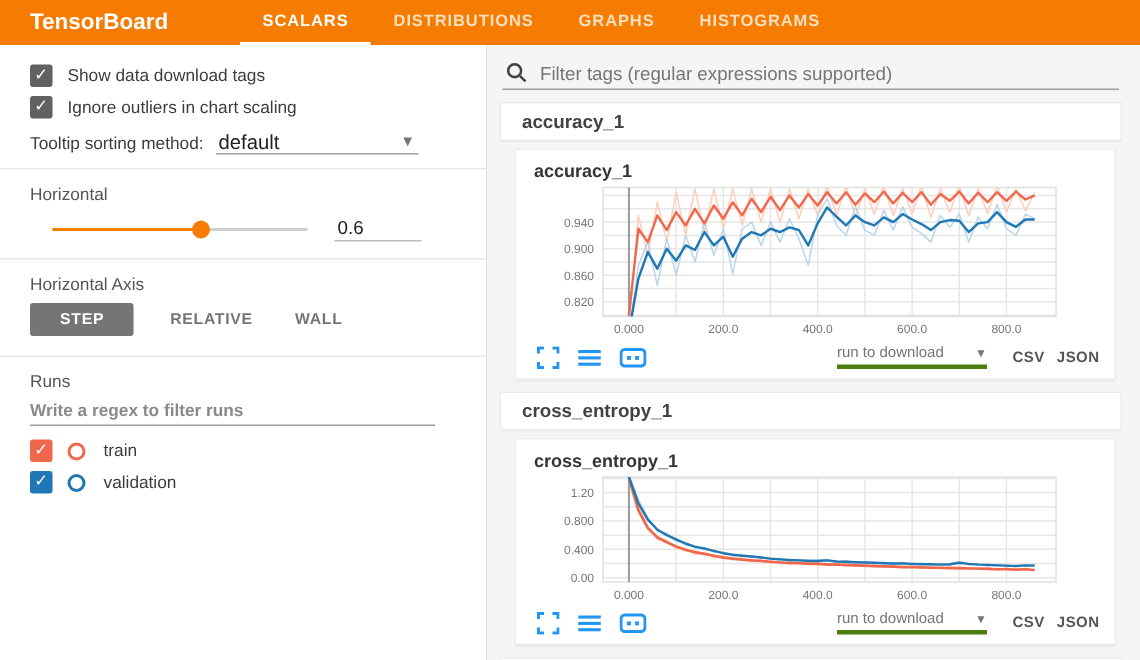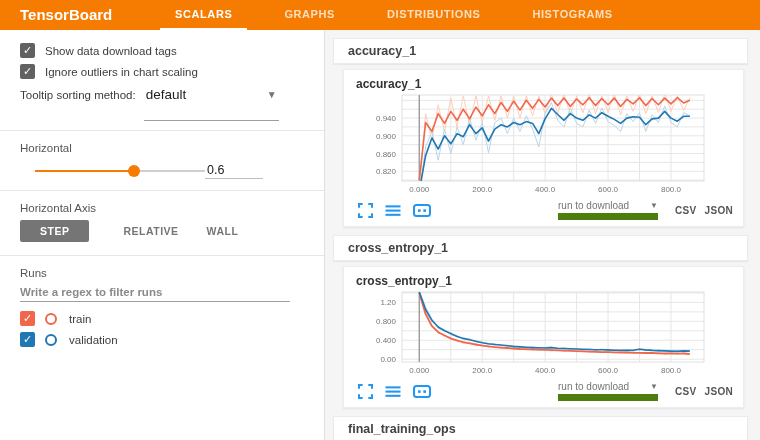--- a/index.html
+++ b/index.html
@@ -3,51 +3,51 @@
 <meta charset="utf-8">
 <style>
   * { margin:0; padding:0; box-sizing:border-box; }
   html,body { width:760px; height:440px; overflow:hidden; }
   body { font-family:"Liberation Sans", sans-serif; background:#fff; }
   .app { width:760px; height:440px; display:flex; flex-direction:column; }
 
   
   .header { height:30px; background:#f57c00; display:flex; align-items:stretch; flex:0 0 30px; }
   .logo { color:#fff; font-weight:bold; font-size:15px; line-height:30px; padding-left:20px; width:160px; }
-  .tabs { display:flex;gap:22px; }
+  .tabs { display:flex; }
   .tab { color:rgba(255,255,255,0.75); font-size:11px; font-weight:bold; letter-spacing:0.6px;
          line-height:28px; padding:0 15px; border-bottom:2px solid transparent; cursor:pointer; }
   .tab.active { color:#fff; border-bottom:2px solid #fff; }
 
   
   .body { flex:1; display:flex; min-height:0; }
 
   
   .sidebar { width:325px; background:#fff; border-right:1px solid #e0e0e0; padding-top:10px; font-size:11.5px; color:#3c3c3c; }
   .side-row { display:flex; align-items:center; padding:3px 20px; }
   .cbx { width:15px; height:15px; border-radius:2px; background:#616161; color:#fff; font-size:11px;
          line-height:15px; text-align:center; margin-right:10px; flex:0 0 15px; cursor:pointer; }
   .cbx.orange { background:#f0674b; }
   .cbx.blue { background:#1f77b4; }
   .divider { border-top:1px solid #e6e6e6; margin:9px 0; }
   .tooltip-row { padding:5px 20px 0 20px; display:flex; align-items:baseline; }
   .dd { display:inline-flex; align-items:center; justify-content:space-between; margin-left:8px;
-        border-bottom:1px solid #9e9e9e; width:135px; font-size:13.5px; color:#212121; padding:0 2px 18px 2px; cursor:pointer;gap:31px; }
+        border-bottom:1px solid #9e9e9e; width:135px; font-size:13.5px; color:#212121; padding:0 2px 0 2px; cursor:pointer;gap:31px; }
   .dd .caret { color:#757575; font-size:10px; }
   .section-label { padding:2px 20px; color:#555; }
   .slider-row { display:flex; align-items:center; padding:6px 20px 2px 20px; }
   .slider { position:relative; width:170px; height:14px; margin-left:15px; cursor:pointer; }
   .slider .track { position:absolute; top:6px; left:0; right:0; height:2px; background:#cfcfcf; }
   .slider .fill { position:absolute; top:6px; left:0; width:58%; height:2px; background:#f57c00; }
   .slider .thumb { position:absolute; top:1px; left:calc(58% - 6px); width:12px; height:12px; border-radius:50%; background:#f57c00; }
-  .slider-val { width:58px; border:none; border-bottom:1px solid #bdbdbd; font-size:12.5px;
+  .slider-val { margin-left:18px; width:58px; border:none; border-bottom:1px solid #bdbdbd; font-size:12.5px;
                 color:#212121; text-align:left; padding:1px 2px; font-family:inherit; background:transparent; }
   .axis-btns { display:flex; align-items:center; padding:4px 20px; }
   .axis-btn { font-size:10.5px; font-weight:bold; letter-spacing:0.5px; color:#757575; padding:5px 14px; cursor:pointer; }
-  .axis-btn.active { background:#757575; color:#fff; border-radius:2px; margin-right:20px; padding:5px 20px; }
+  .axis-btn.active { background:#757575; color:#fff; border-radius:2px; margin-right:10px; padding:5px 20px; }
   .regex-input { display:block; margin:2px 20px 6px 20px; width:270px; border:none; border-bottom:1px solid #9e9e9e;
                  font-size:11.5px; padding:3px 0; color:#212121; font-family:inherit; background:transparent;font-weight:bold; }
   .regex-input::placeholder { color:#8a8a8a; }
   .run-row { display:flex; align-items:center; padding:3px 20px; }
   .radio { width:12px; height:12px; border-radius:50%; border:2px solid; margin-right:12px; flex:0 0 12px; cursor:pointer; }
   .radio.orange { border-color:#f0674b; }
   .radio.blue { border-color:#1f77b4; }
 
   
   .main { flex:1; background:#f5f5f5; padding:8px 12px 0 8px; min-width:0; }
@@ -56,36 +56,36 @@
   .search-input { border:none; outline:none; flex:1; font-size:12.5px; color:#212121; background:transparent; font-family:inherit; }
   .search-input::placeholder { color:#757575; }
   .section-bar { background:#fff; border:1px solid #ebebeb; box-shadow:0 1px 1px rgba(0,0,0,0.05);
                  font-size:12.5px; color:#424242; font-weight:bold; padding:5px 14px; margin-bottom:5px; cursor:pointer; }
   .card { background:#fff; border:1px solid #ededed; box-shadow:0 1px 2px rgba(0,0,0,0.08);
           margin:0 4px 8px 10px; padding:5px 4px 2px 8px; }
   .card-title { font-size:12px; color:#333; font-weight:bold; padding:2px 0 0 4px; }
   .chart-svg { display:block; }
   .card-footer { display:flex; align-items:center; padding:1px 6px 4px 6px; }
   .icon-btn { margin-right:12px; cursor:pointer; display:flex; }
-  .dl-select { display:flex; align-items:center; justify-content:space-between; width:100px; border-bottom:7px solid #4d7c0f;
+  .dl-select { display:flex; align-items:center; justify-content:space-between; width:100px; border-bottom:3px solid #4d7c0f;
                font-size:10px; color:#757575; padding-bottom:2px; margin-left:auto; cursor:pointer; }
   .dl-links { font-size:10px; color:#555; font-weight:bold; margin-left:12px; letter-spacing:0.3px; }
   .dl-links span { cursor:pointer; margin-left:5px; }
 </style>
 </head>
 <body>
 
 <div class="app">
 
   <div class="header">
     <div class="logo">TensorBoard</div>
     <div class="tabs">
       <div class="tab active">SCALARS</div>
+      <div class="tab">DISTRIBUTIONS</div>
       <div class="tab">GRAPHS</div>
-      <div class="tab">DISTRIBUTIONS</div>
       <div class="tab">HISTOGRAMS</div>
     </div>
   </div>
 
   <div class="body">
 
     <div class="sidebar">
       <div class="side-row">
         <div class="cbx">✓</div>
         <span>Show data download tags</span>
@@ -127,20 +127,27 @@
         <span>train</span>
       </div>
       <div class="run-row">
         <div class="cbx blue">✓</div>
         <div class="radio blue"></div>
         <span>validation</span>
       </div>
     </div>
 
     <div class="main">
+      <div class="search-row">
+        <svg width="15" height="15" viewBox="0 0 16 16">
+          <circle cx="6.5" cy="6.5" r="4.6" fill="none" stroke="#424242" stroke-width="1.8"></circle>
+          <line x1="10.2" y1="10.2" x2="14.2" y2="14.2" stroke="#424242" stroke-width="1.8"></line>
+        </svg>
+        <input class="search-input" placeholder="Filter tags (regular expressions supported)" style="">
+      </div>
 
       <div class="section-bar">accuracy_1</div>
 
       <div class="card">
         <div class="card-title">accuracy_1</div>
         <svg class="chart-svg" width="382" height="108">
             <defs>
               <clipPath id="clip0">
                 <rect x="50" y="4" width="302" height="86"></rect>
               </clipPath>

